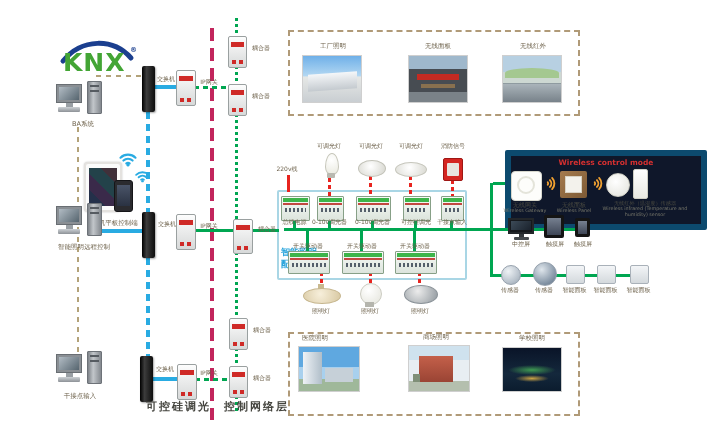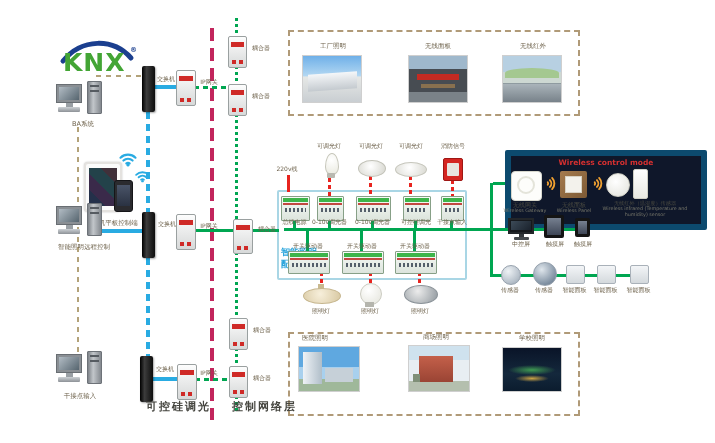--- a/index.html
+++ b/index.html
@@ -407,15 +407,15 @@
   <div class="panelsq" style="left:566px;top:265px;width:17px;height:17px"></div>
   <div class="panelsq" style="left:597px;top:265px;width:17px;height:17px"></div>
   <div class="panelsq" style="left:630px;top:265px;width:17px;height:17px"></div>
   <div class="lbl lbl-s" style="left:496px;top:287px;width:28px">传感器</div>
   <div class="lbl lbl-s" style="left:530px;top:287px;width:28px">传感器</div>
   <div class="lbl lbl-s" style="left:558px;top:287px;width:33px">智能面板</div>
   <div class="lbl lbl-s" style="left:589px;top:287px;width:33px">智能面板</div>
   <div class="lbl lbl-s" style="left:622px;top:287px;width:33px">智能面板</div>
 
   <div class="layer-lbl" style="left:146px;top:399px">可控硅调光</div>
-  <div class="layer-lbl" style="left:232px;top:399px">控制网络层</div>
+  <div class="layer-lbl" style="left:224px;top:399px">控制网络层</div>
 
 </div>
 
 </body></html>

